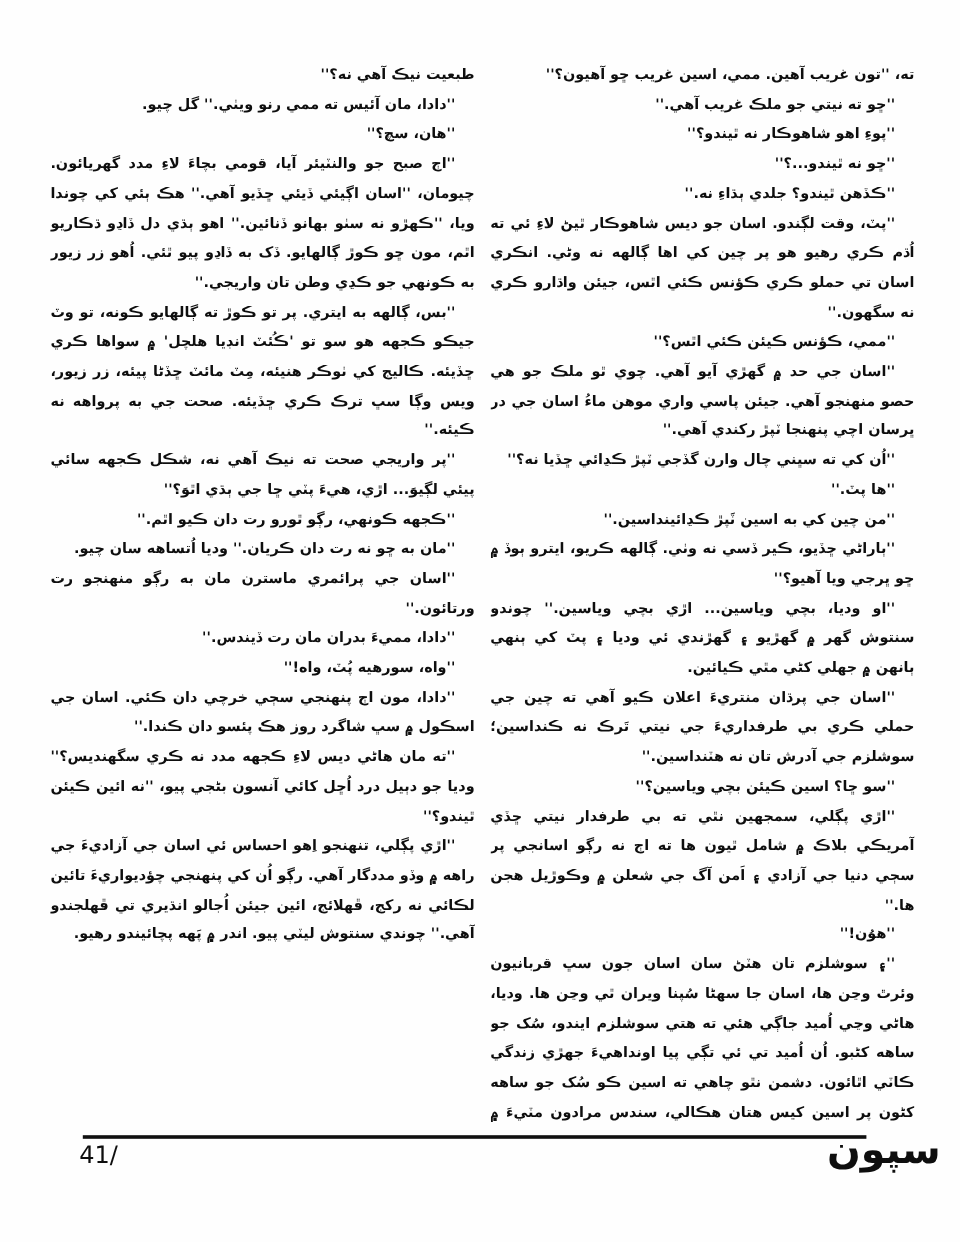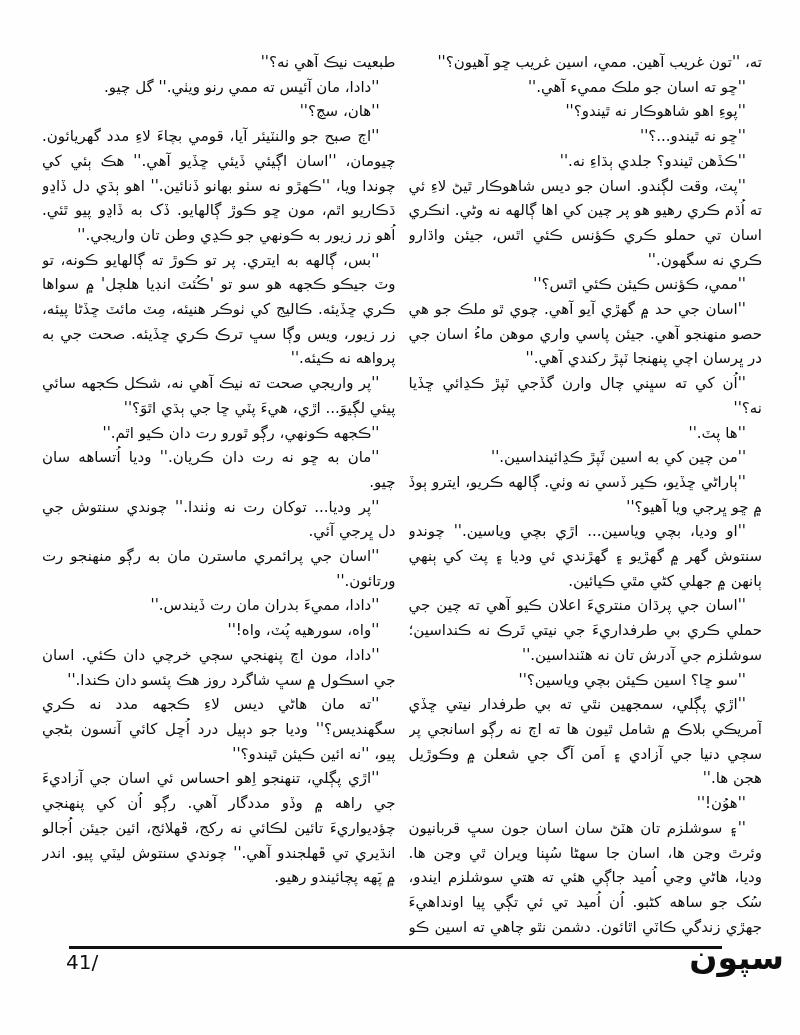--- a/index.html
+++ b/index.html
@@ -30,22 +30,22 @@
     direction: rtl;          
     gap: 13px;
     overflow: hidden;
   }
   .column {
     flex: 1 1 0;
     min-width: 0;
     direction: rtl;
     unicode-bidi: embed;
     text-align: justify;
-    font-size: 15px;
-    font-weight: normal;
+    font-size: 12px;
+    font-weight: bold;
     line-height: 24.7px;
     overflow: hidden;
   }
   .para-list { display: block; }
   .para {
     margin: 0;
     padding: 0;
   }
   .para.indent { text-indent: 16px; }
   .footer-rule {
@@ -77,21 +77,21 @@
 </style>
 </head>
 <body>
 
 <div class="page">
 
   <div class="columns">
     <div class="column">
       <div class="para-list">
           <p class="para">ته، ''تون غريب آهين. ممي، اسين غريب ڇو آهيون؟''</p>
-          <p class="para indent">''ڇو ته اسان جو ملڪ مميء آهي.''</p>
+          <p class="para indent">''ڇو ته نيتي جو ملڪ غريب آهي.''</p>
           <p class="para indent">''پوءِ اهو شاهوڪار نه ٿيندو؟''</p>
           <p class="para indent">''ڇو نه ٿيندو...؟''</p>
           <p class="para indent">''ڪڏهن ٿيندو؟ جلدي ٻڌاءِ نه.''</p>
           <p class="para indent">''پٽ، وقت لڳندو. اسان جو ديس شاهوڪار ٿيڻ لاءِ ئي ته اُڌم ڪري رهيو هو پر چين کي اها ڳالهه نه وڻي. انڪري اسان تي حملو ڪري ڪؤنس ڪئي اٿس، جيئن واڌارو ڪري نه سگهون.''</p>
           <p class="para indent">''ممي، ڪؤنس ڪيئن ڪئي اٿس؟''</p>
           <p class="para indent">''اسان جي حد ۾ گهڙي آيو آهي. چوي ٿو ملڪ جو هي حصو منهنجو آهي. جيئن پاسي واري موهن ماءُ اسان جي در ڀرسان اچي پنهنجا ٽپڙ رکندي آهي.''</p>
           <p class="para indent">''اُن کي ته سڀني چال وارن گڏجي ٽپڙ ڪڍائي ڇڏيا نه؟''</p>
           <p class="para indent">''ها پٽ.''</p>
           <p class="para indent">''من چين کي به اسين ٽَپڙ ڪڍائينداسين.''</p>
           <p class="para indent">''ٻاراڻي ڇڏيو، ڪير ڏسي نه وٺي. ڳالهه ڪريو، ايترو ٻوڏ ۾ ڇو ڀرجي ويا آهيو؟''</p>
@@ -106,21 +106,20 @@
     <div class="column">
       <div class="para-list">
           <p class="para">طبعيت نيڪ آهي نه؟''</p>
           <p class="para indent">''دادا، مان آئيس ته ممي رنو ويٺي.'' گل چيو.</p>
           <p class="para indent">''هان، سچ؟''</p>
           <p class="para indent">''اڄ صبح جو والنٽيئر آيا، قومي بچاءَ لاءِ مدد گهريائون. چيومان، ''اسان اڳيئي ڏيئي ڇڏيو آهي.'' هڪ ٻئي کي چوندا ويا، ''ڪهڙو نه سٺو بهانو ڏنائين.'' اهو ٻڌي دل ڏاڍو ڌڪاريو اٿم، مون ڇو ڪوڙ ڳالهايو. ڏک به ڏاڍو پيو ٿئي. اُهو زر زيور به ڪونهي جو ڪڍي وطن تان واريجي.''</p>
           <p class="para indent">''بس، ڳالهه به ايتري. پر تو ڪوڙ ته ڳالهايو ڪونه، تو وٽ جيڪو ڪجهه هو سو تو 'ڪُئٽ انڊيا هلچل' ۾ سواها ڪري ڇڏيئه. ڪاليج کي ٺوڪر هنيئه، مِٽ مائٽ ڇڏڻا پيئه، زر زيور، ويس وڳا سڀ ترڪ ڪري ڇڏيئه. صحت جي به پرواهه نه ڪيئه.''</p>
           <p class="para indent">''پر واريجي صحت ته نيڪ آهي نه، شڪل ڪجهه سائي پيئي لڳيوَ... اڙي، هيءَ پٽي ڇا جي ٻڌي اٿوَ؟''</p>
           <p class="para indent">''ڪجهه ڪونهي، رڳو ٿورو رت دان ڪيو اٿم.''</p>
           <p class="para indent">''مان به ڇو نه رت دان ڪريان.'' وديا اُتساهه سان چيو.</p>
-          <p class="para indent">''پر وديا... توکان رت نه وٺندا.'' چوندي سنتوش جي دل ڀرجي آئي.</p>
           <p class="para indent">''اسان جي پرائمري ماسترن مان به رڳو منهنجو رت ورتائون.''</p>
           <p class="para indent">''دادا، مميءَ بدران مان رت ڏيندس.''</p>
           <p class="para indent">''واه، سورهيه پُٽ، واه!''</p>
           <p class="para indent">''دادا، مون اڄ پنهنجي سڄي خرچي دان ڪئي. اسان جي اسڪول ۾ سڀ شاگرد روز هڪ پئسو دان ڪندا.''</p>
           <p class="para indent">''ته مان هاڻي ديس لاءِ ڪجهه مدد نه ڪري سگهنديس؟'' وديا جو دٻيل درد اُڇل کائي آنسون بڻجي پيو، ''نه ائين ڪيئن ٿيندو؟''</p>
           <p class="para indent">''اڙي پڳلي، تنهنجو اِهو احساس ئي اسان جي آزاديءَ جي راهه ۾ وڏو مددگار آهي. رڳو اُن کي پنهنجي چؤديواريءَ تائين لڪائي نه رکج، ڦهلائج، ائين جيئن اُجالو انڌيري تي ڦهلجندو آهي.'' چوندي سنتوش ليٽي پيو. اندر ۾ پَهه پچائيندو رهيو.</p>
         </div>
 
     </div>
   </div>

